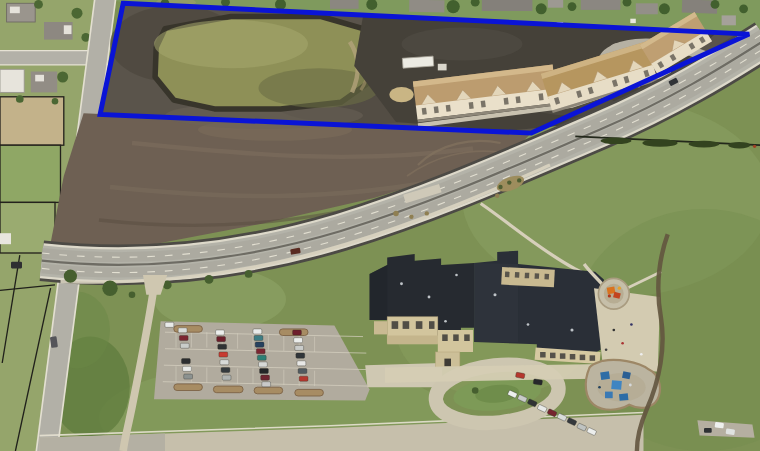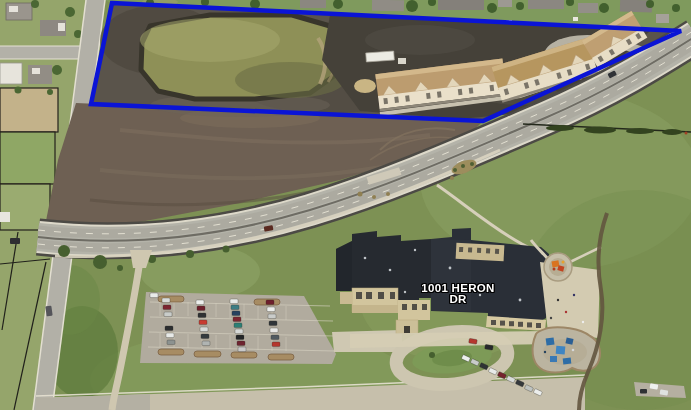--- a/index.html
+++ b/index.html
@@ -417,17 +417,13 @@
     <rect x="516" y="381" width="8" height="4.6" rx="1" fill="#34383c" transform="rotate(25 520 383)"></rect>
     <rect x="525" y="386" width="8" height="4.6" rx="1" fill="#bfc3c1" transform="rotate(25 529 388)"></rect>
     <rect x="534" y="390" width="8" height="4.6" rx="1" fill="#eceeec" transform="rotate(25 538 392)"></rect>
     <rect x="469" y="339" width="8" height="4.6" rx="1" fill="#b5372e" transform="rotate(10 473 341)"></rect>
     <rect x="485" y="345" width="8" height="4.6" rx="1" fill="#26282b" transform="rotate(10 489 347)"></rect>
   </g>
 
   <polygon class="parcel-outline" points="112,3 681,31 483,121 91,104"></polygon>
 </svg>
 
-  <div class="addr-label">
-    <div>1001 HERON</div>
-    <div>DR</div>
-  </div>
 </div>
 
 </body></html>

